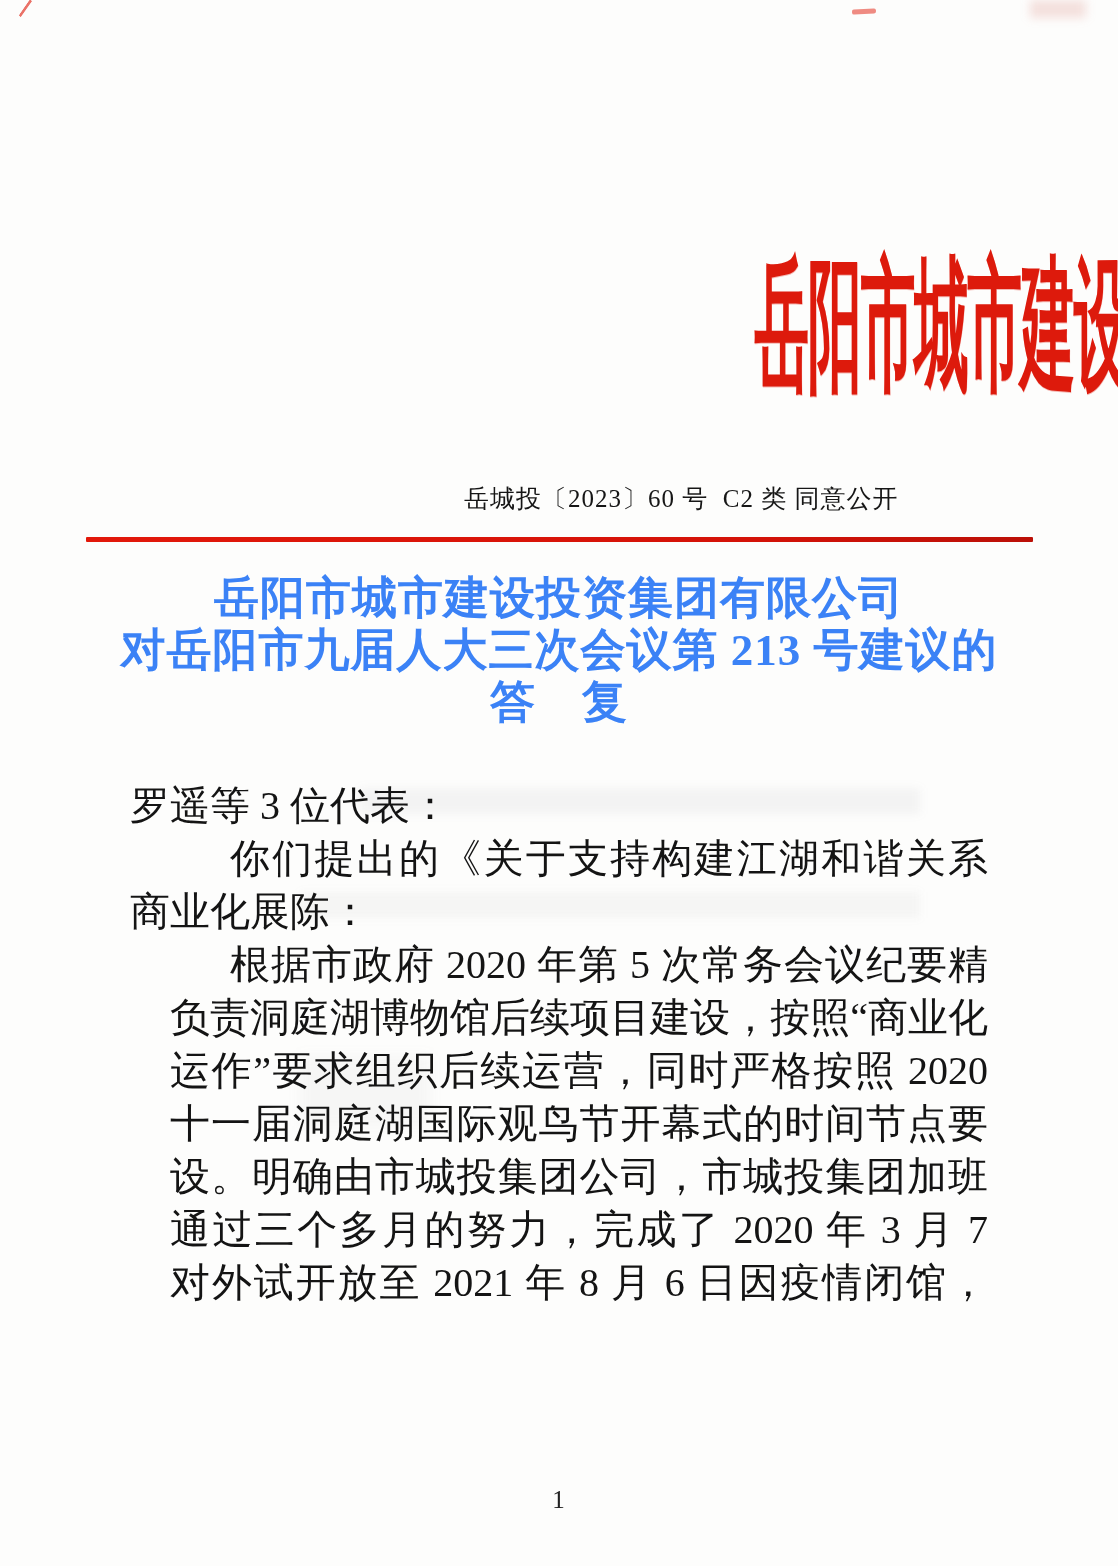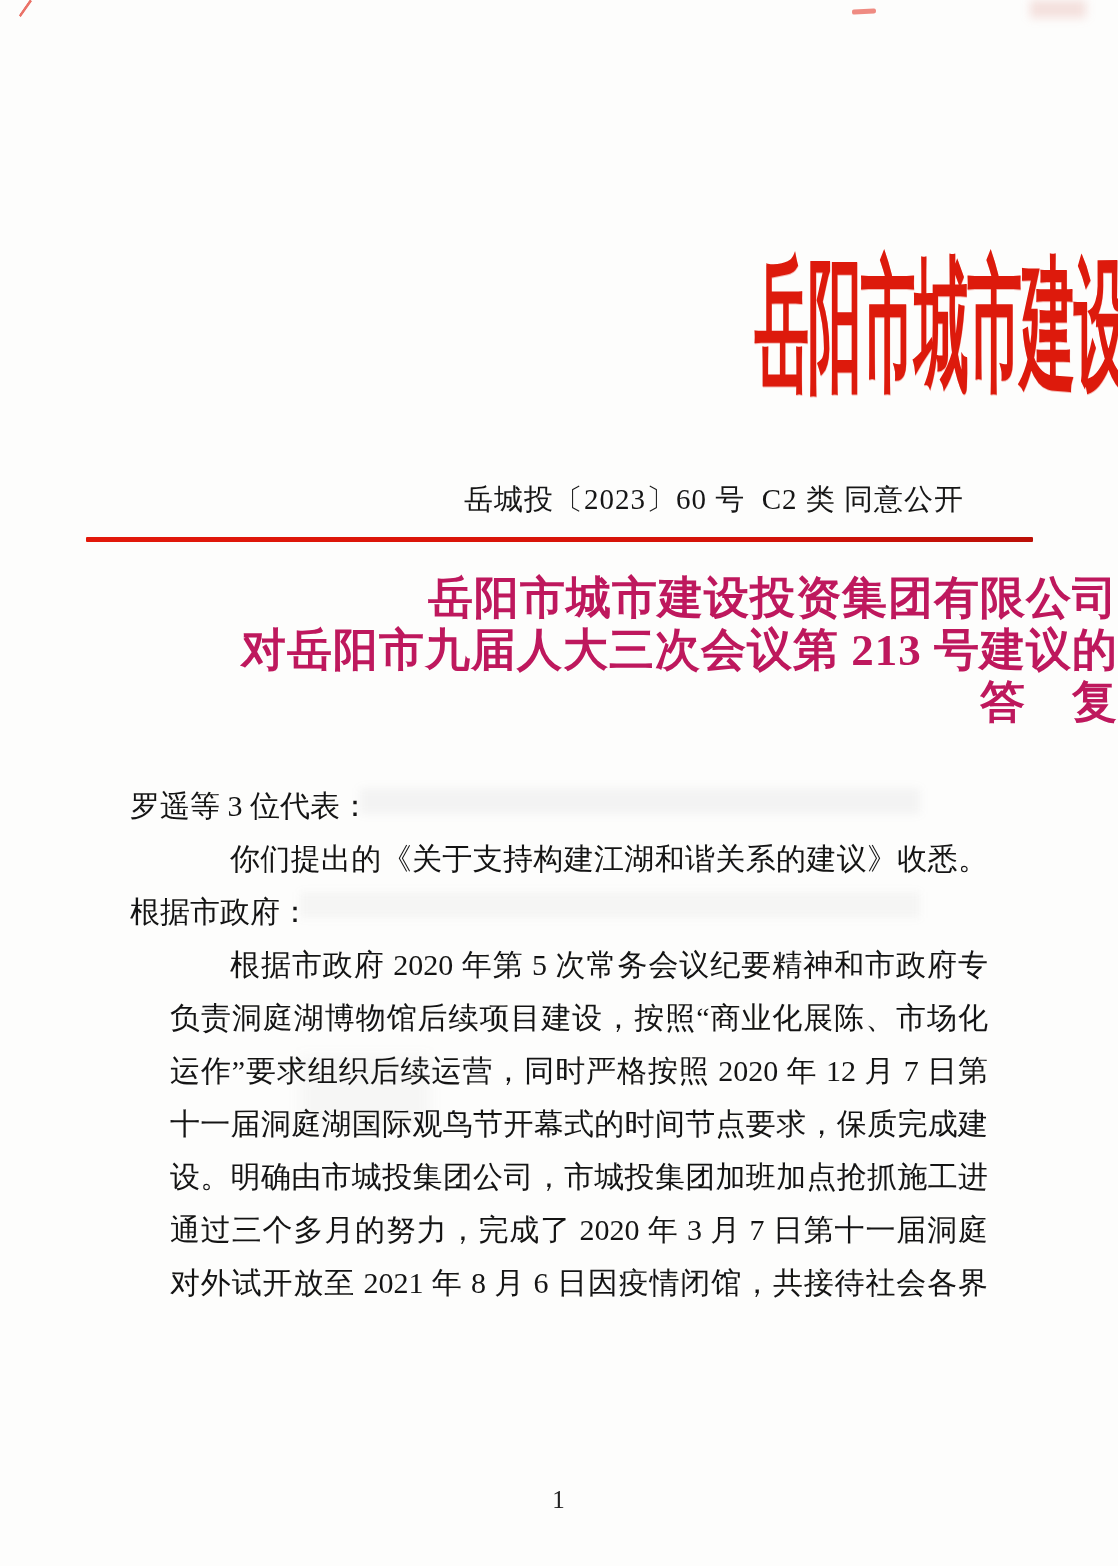--- a/index.html
+++ b/index.html
@@ -32,61 +32,61 @@
     letter-spacing: -3px;
     transform: scale(0.375, 1);
     transform-origin: center top;
     text-shadow: 1px 1px 0 rgba(221, 26, 12, 0.30);
   }
 
   
   .doc-number {
     position: absolute;
     top: 482px; left: 464px;
-    font-size: 29px;
+    font-size: 25px;
     line-height: 34px;
     white-space: pre;
     letter-spacing: 1px;
     color: #161616;
   }
 
   
   .red-rule {
     position: absolute;
     top: 537px; left: 86px;
     width: 947px; height: 5px;
     background: linear-gradient(90deg, #e2180a, #d41208 70%, #bb1007);
     border-radius: 1px;
   }
 
   
   .title-block {
     position: absolute;
     top: 572px; left: 0;
     width: 100%;
-    text-align: right;
+    text-align: center;
     font-weight: bold;
-    color: #be185d;
+    color: #3b82f6;
   }
   .title-line {
     font-size: 45px;
     line-height: 52px;
     letter-spacing: 1px;
   }
 
   
   .body-block {
     position: absolute;
     top: 779px; left: 130px;
     width: 858px;
   }
   .body-line {
     height: 53px;
     line-height: 53px;
-    font-size: 30px;
+    font-size: 40px;
     overflow: hidden;
     color: #141414;
   }
   .body-line.just { text-align: justify; text-align-last: justify; margin-left: 40px; }
   .body-line.ind  { text-indent: 60px; }
 
   
   .page-number {
     position: absolute;
     top: 1486px; left: 0;
@@ -160,21 +160,21 @@
 
   <div class="title-block">
     <div class="title-line">岳阳市城市建设投资集团有限公司</div>
     <div class="title-line">对岳阳市九届人大三次会议第 213 号建议的</div>
     <div class="title-line">答　复</div>
   </div>
 
   <div class="body-block">
       <div class="body-line">罗遥等 3 位代表：</div>
       <div class="body-line just ind">你们提出的《关于支持构建江湖和谐关系的建议》收悉。</div>
-      <div class="body-line">根据市政府：</div>
+      <div class="body-line">商业化展陈：</div>
       <div class="body-line just ind">根据市政府 2020 年第 5 次常务会议纪要精神和市政府专</div>
       <div class="body-line just">负责洞庭湖博物馆后续项目建设，按照“商业化展陈、市场化</div>
       <div class="body-line just">运作”要求组织后续运营，同时严格按照 2020 年 12 月 7 日第</div>
       <div class="body-line just">十一届洞庭湖国际观鸟节开幕式的时间节点要求，保质完成建</div>
       <div class="body-line just">设。明确由市城投集团公司，市城投集团加班加点抢抓施工进度，</div>
       <div class="body-line just">通过三个多月的努力，完成了 2020 年 3 月 7 日第十一届洞庭</div>
       <div class="body-line just">对外试开放至 2021 年 8 月 6 日因疫情闭馆，共接待社会各界</div>
     </div>
 
   <div class="page-number">1</div>

